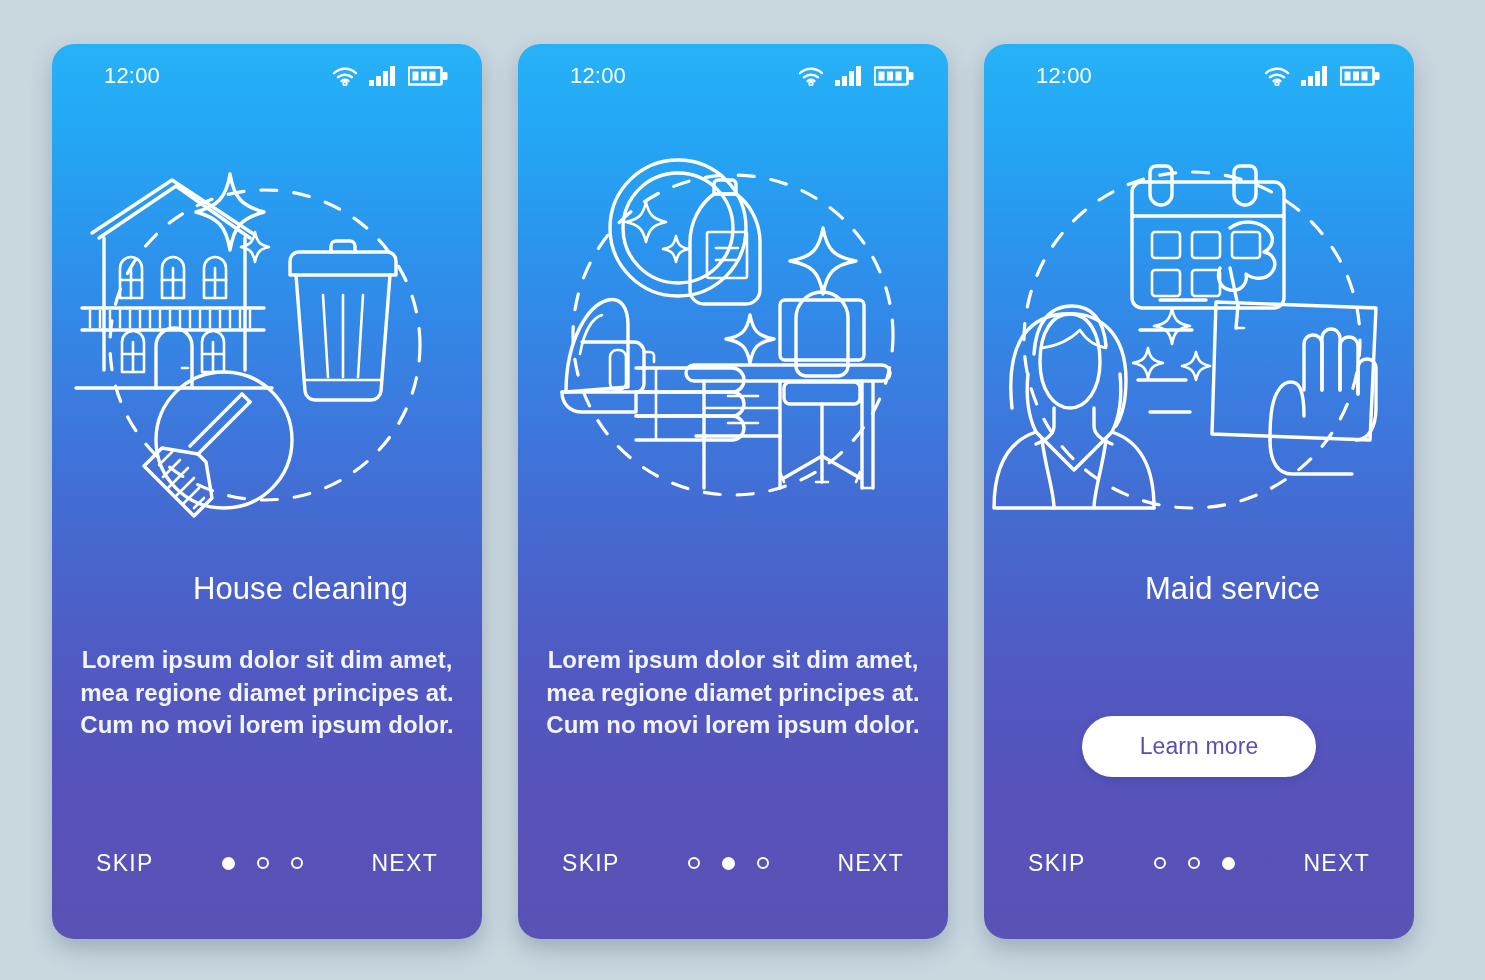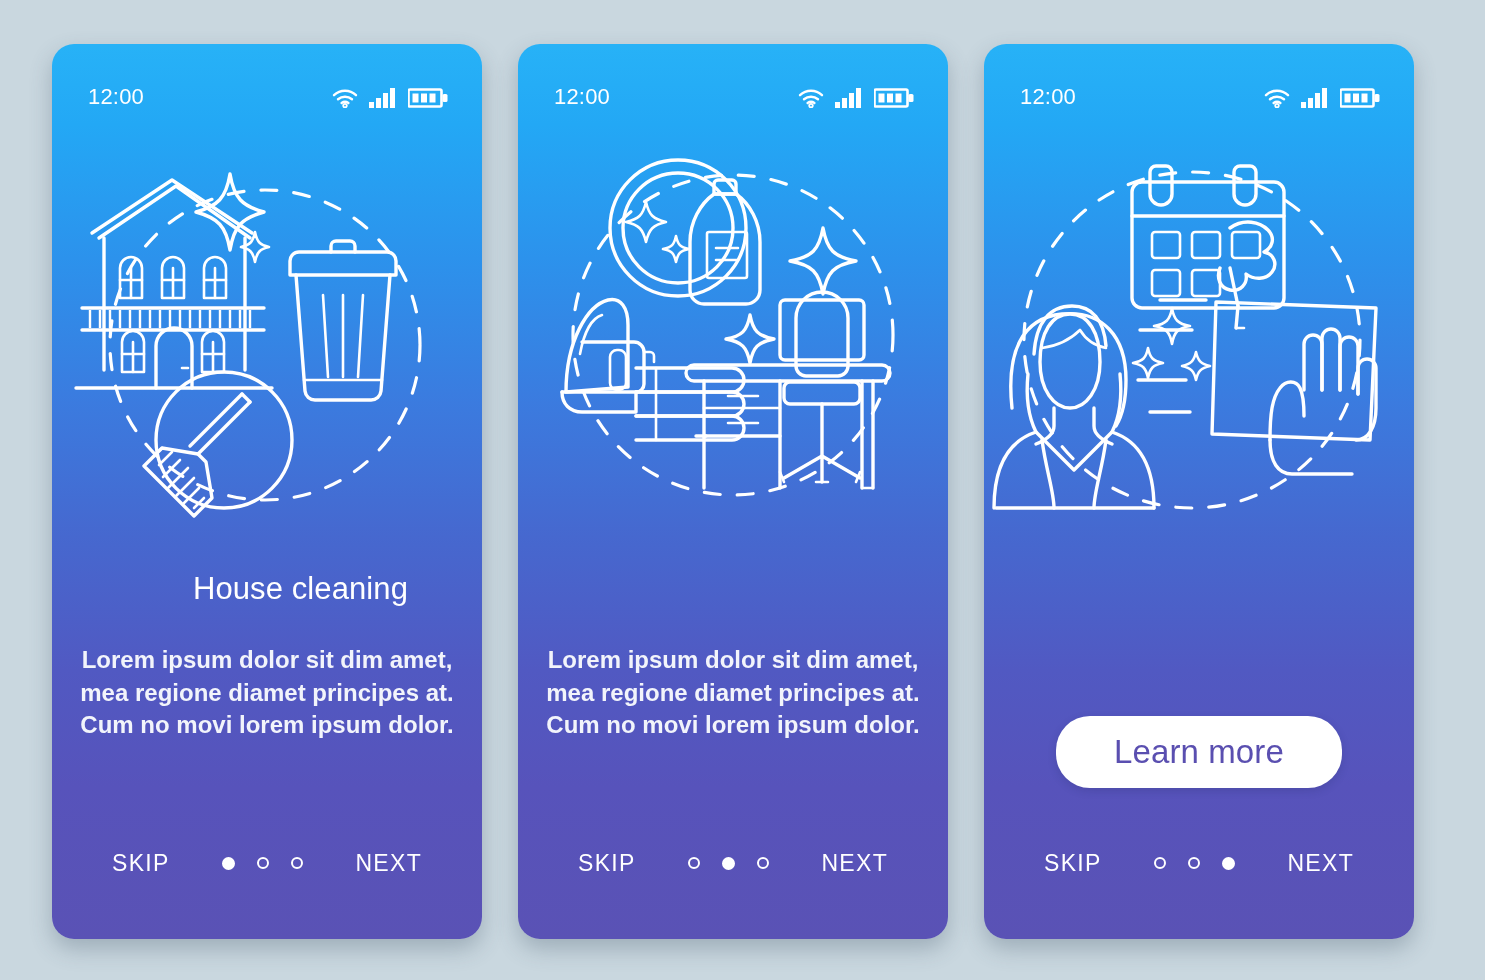--- a/index.html
+++ b/index.html
@@ -40,24 +40,24 @@
         #5159c2 70%,
         #5753bb 83%,
         #5a52b5 100%);
     box-shadow: 0 10px 22px rgba(60, 80, 100, 0.30);
     flex: 0 0 auto;
   }
 
   
   .statusbar {
     position: absolute;
-    top: 0; left: 0; right: 0;
+    top: 0; left: 16px; right: 0;
     height: 64px;
     display: flex;
-    align-items: flex-end;
+    align-items: center;
     justify-content: space-between;
     padding: 0 34px 0 36px;
     box-sizing: border-box;
   }
   .clock {
     color: #ffffff;
     font-size: 22px;
     letter-spacing: 0.2px;
     line-height: 1;
   }
@@ -112,38 +112,38 @@
     left: 0;
     width: 430px;
     display: flex;
     justify-content: center;
   }
   .cta {
     background: #ffffff;
     color: #5a4fb0;
     border: none;
     border-radius: 34px;
-    font-size: 33px;
+    font-size: 23px;
     font-family: "Liberation Sans", sans-serif;
     padding: 17px 58px;
     cursor: pointer;
     box-shadow: 0 3px 8px rgba(30, 40, 90, 0.18);
     letter-spacing: 0.1px;
   }
 
   
   .footer {
     position: absolute;
     bottom: 58px;
     left: 0;
     width: 430px;
     height: 36px;
     display: flex;
     align-items: center;
-    padding: 0 60px;
+    padding: 0 44px;
     box-sizing: border-box;
   }
   .nav-link {
     color: #ffffff;
     font-size: 23px;
     letter-spacing: 1.3px;
     cursor: pointer;
     white-space: nowrap;
   }
   .dots {
@@ -496,20 +496,21 @@
             <path class="ln" d="M286 300 c0 -26 2 -42 10 -52 c6 -8 16 -8 20 0 c4 8 4 20 4 28"></path>
             <path class="ln" d="M320 250 v-46 a9 9 0 0 1 18 0 v46"></path>
             <path class="ln" d="M338 250 v-52 a9 9 0 0 1 18 0 v52"></path>
             <path class="ln" d="M356 250 v-44 a9 9 0 0 1 18 0 v48"></path>
             <path class="ln" d="M374 254 v-26 a9 9 0 0 1 18 0 v40 c0 20 -8 32 -20 32"></path>
             <path class="ln" d="M286 300 c0 22 8 34 22 34 h60"></path>
           </g>
         </svg>
       </div>
 
+      <div class="title">Maid service</div>
 
       <div class="cta-wrap">
         <button class="cta">Learn more</button>
       </div>
 
       <div class="footer">
         <span class="nav-link">SKIP</span>
         <span class="dots">
           <span class="dot"></span>
           <span class="dot"></span>

